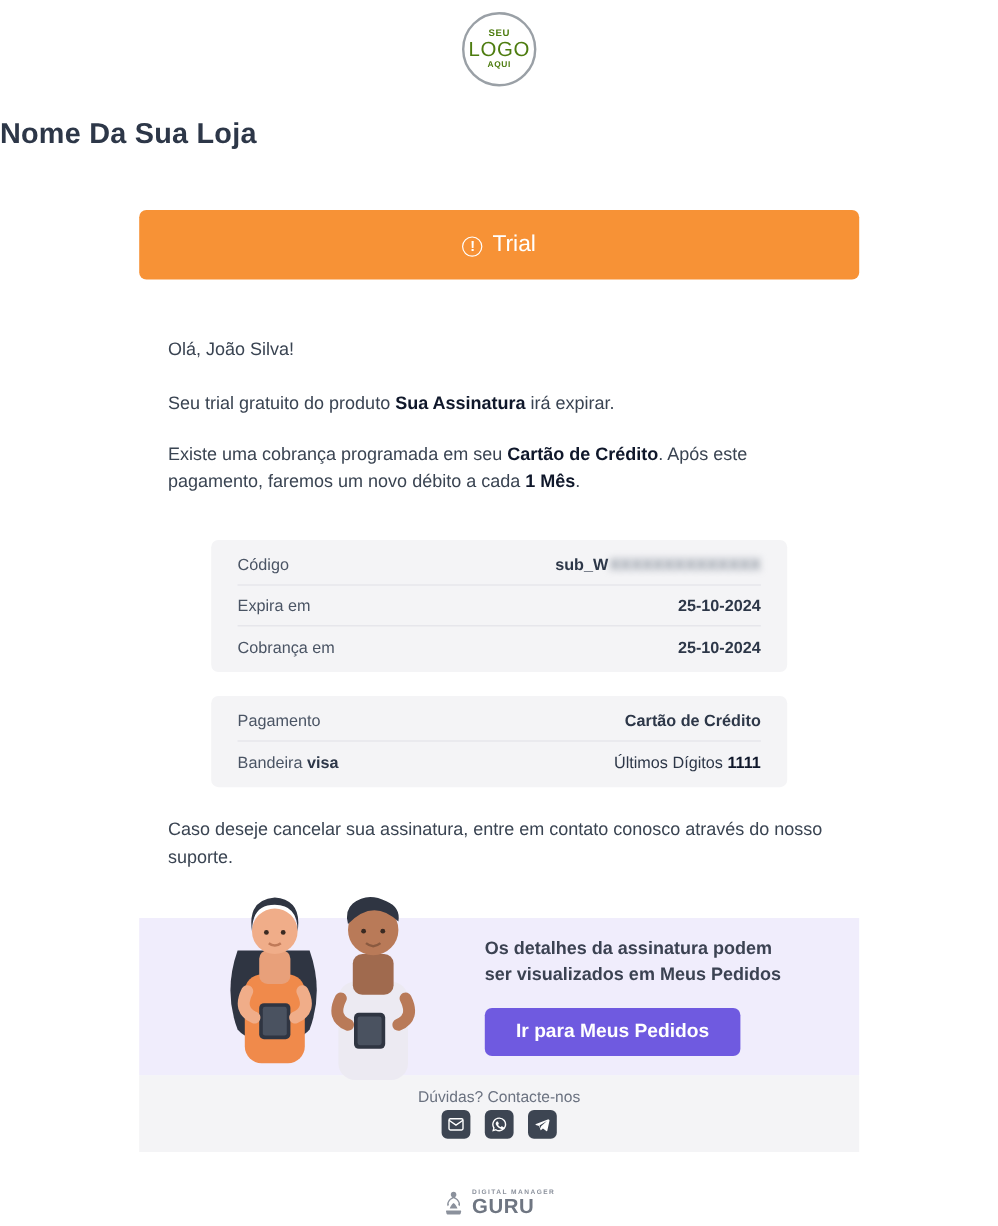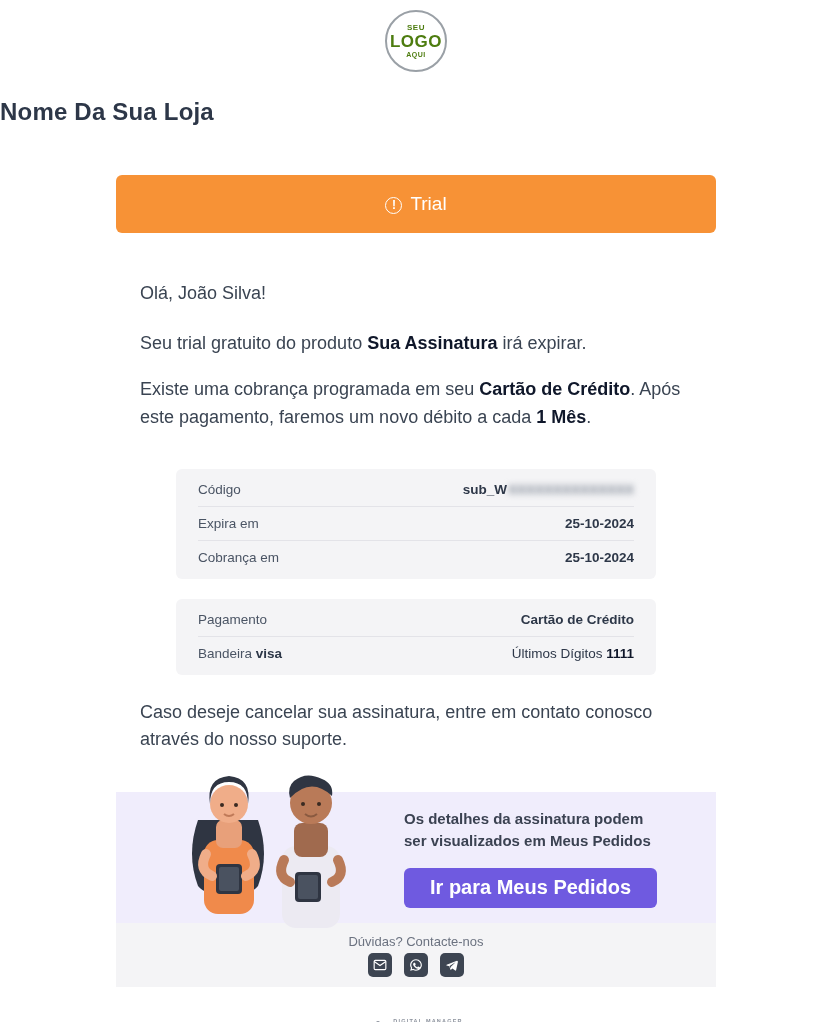--- a/index.html
+++ b/index.html
@@ -33,21 +33,21 @@
     border: 2px solid #9aa0a6;
     color: #4d7c0f;
     display: flex;
     flex-direction: column;
     align-items: center;
     justify-content: center;
     line-height: 1;
     letter-spacing: .5px;
   }
   .logo-stamp .l1 { font-size: 8px; font-weight: bold; }
-  .logo-stamp .l2 { font-size: 17px; font-weight: bold; margin: 1px 0; }
+  .logo-stamp .l2 { font-size: 17px; font-weight: normal; margin: 1px 0; }
   .logo-stamp .l3 { font-size: 7px; font-weight: bold; }
 
   .store-name {
     font-size: 24px;
     font-weight: bold;
     color: #2d3748;
     margin-top: 26px;
     letter-spacing: .2px;
   }
 
@@ -80,21 +80,21 @@
     top: 1px;
   }
 
   
   .content {
     width: 600px;
     margin: 0 auto;
     padding: 0 24px;
   }
   .para {
-    font-size: 18px;
+    font-size: 15px;
     line-height: 1.55;
     color: #3a4452;
     margin: 0;
   }
   .p1 { margin-top: 47px; }
   .p2 { margin-top: 22px; }
   .p3 { margin-top: 18px; }
   .p-sup { margin-top: 24px; }
   .bold { font-weight: bold; color: #0f172a; }
 
@@ -159,21 +159,21 @@
     line-height: 1.45;
   }
   .promo-btn {
     margin-top: 16px;
     background: #6f5ae0;
     color: #ffffff;
     border: none;
     border-radius: 6px;
     height: 40px;
     padding: 0 26px;
-    font-size: 20px;
+    font-size: 16px;
     font-weight: bold;
     font-family: "Liberation Sans", sans-serif;
     cursor: pointer;
   }
 
   
   .footer {
     width: 600px;
     margin: 0 auto;
     background: #f4f4f6;

